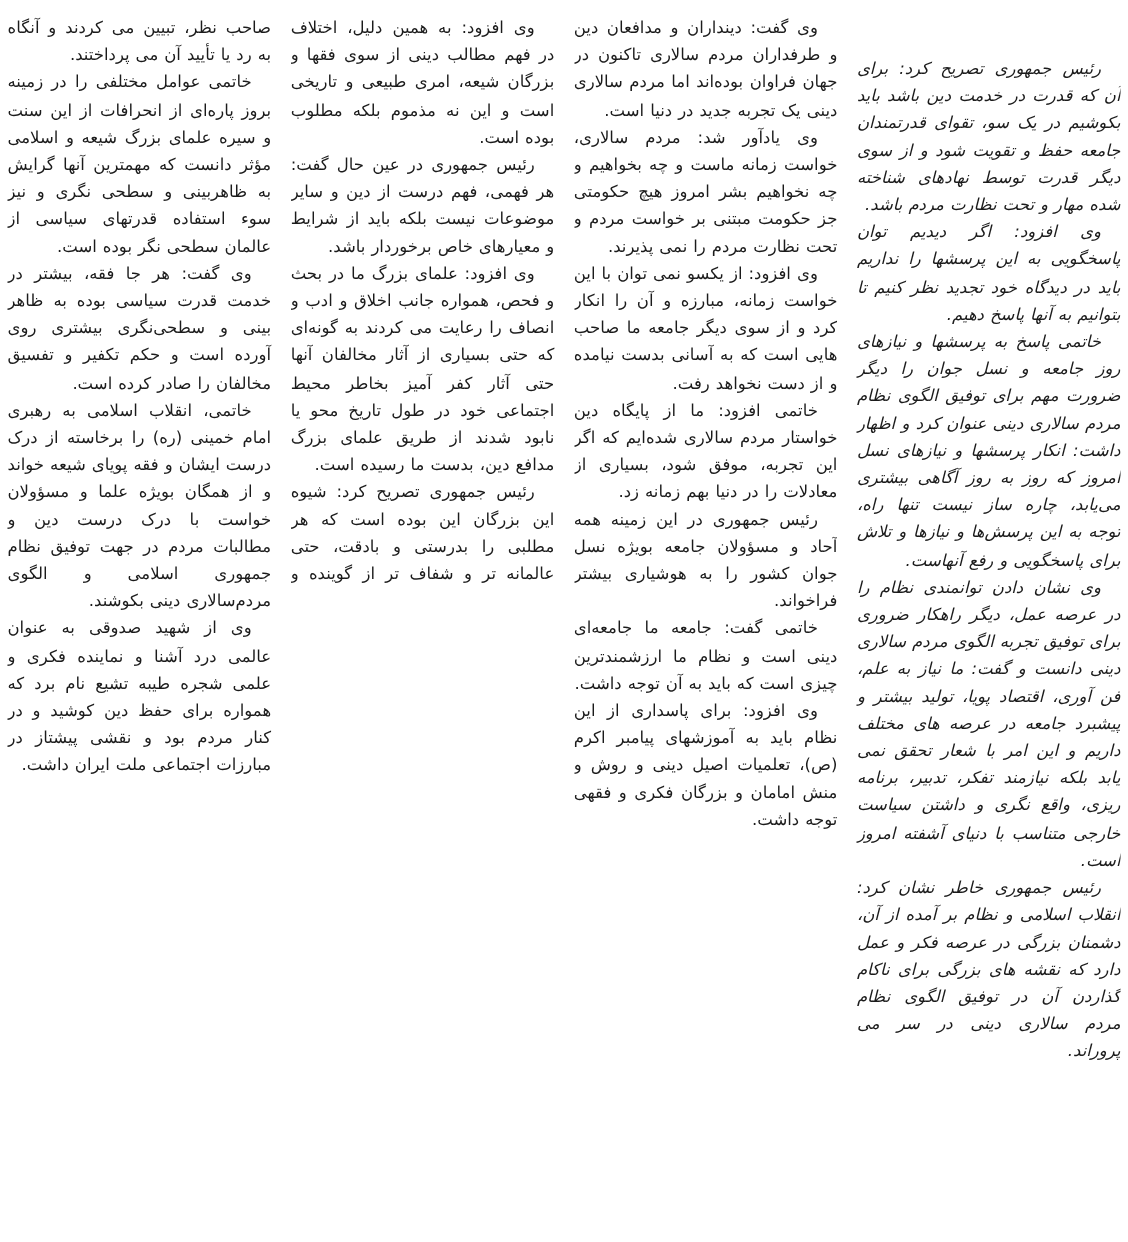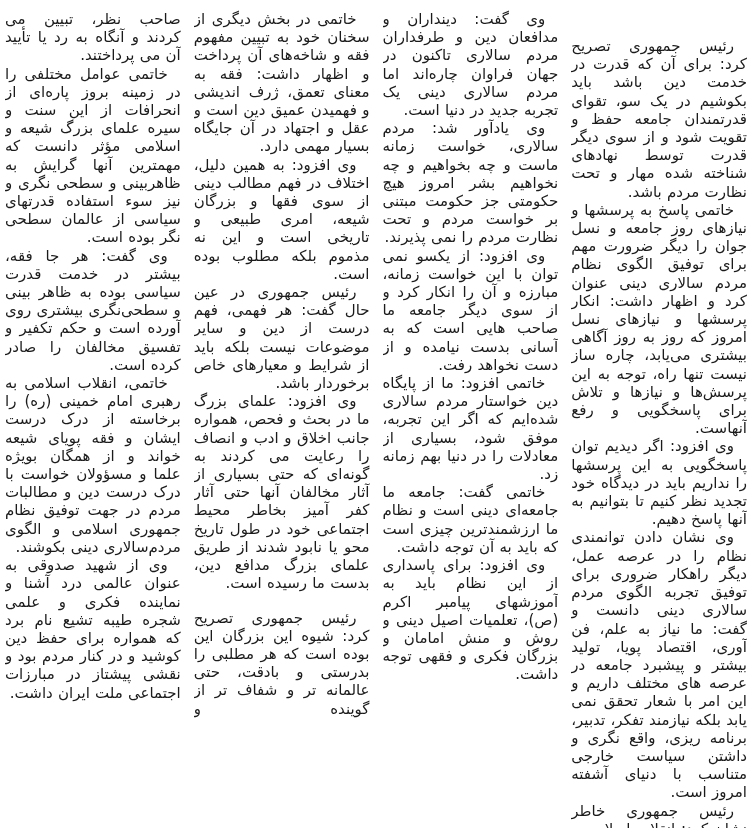--- a/index.html
+++ b/index.html
@@ -23,60 +23,60 @@
     background: #ffffff;
   }
   .col {
     flex: 1 1 0;
     min-width: 0;
     overflow: hidden;
     direction: rtl;
   }
   .col.offset-top {
     padding-top: 27px;       
+    font-style: italic;
   }
   p.para {
     margin: 0;
     font-family: "DejaVu Sans", sans-serif;
-    font-size: 15px;
+    font-size: 11px;
     line-height: 18.2px;
     color: #1b1b1b;
     text-align: justify;
     text-indent: 13px;       
     word-spacing: 0.5px;
   }
   p.para.no-indent {
     text-indent: 0;          
   }
   p.para.cont {
     text-align-last: justify; 
-    margin-top: 16px;
   }
 </style>
 </head>
 <body>
 
 <main class="page" dir="rtl">
   <section class="col offset-top">
       <p class="para">رئیس جمهوری تصریح کرد: برای آن که قدرت در خدمت دین باشد باید بکوشیم در یک سو، تقوای قدرتمندان جامعه حفظ و تقویت شود و از سوی دیگر قدرت توسط نهادهای شناخته شده مهار و تحت نظارت مردم باشد.</p>
+      <p class="para">وی افزود: اگر دیدیم توان پاسخگویی به این پرسشها را نداریم باید در دیدگاه خود تجدید نظر کنیم تا بتوانیم به آنها پاسخ دهیم.</p>
       <p class="para">خاتمی پاسخ به پرسشها و نیازهای روز جامعه و نسل جوان را دیگر ضرورت مهم برای توفیق الگوی نظام مردم سالاری دینی عنوان کرد و اظهار داشت: انکار پرسشها و نیازهای نسل امروز که روز به روز آگاهی بیشتری می‌یابد، چاره ساز نیست تنها راه، توجه به این پرسش‌ها و نیازها و تلاش برای پاسخگویی و رفع آنهاست.</p>
-      <p class="para">وی افزود: اگر دیدیم توان پاسخگویی به این پرسشها را نداریم باید در دیدگاه خود تجدید نظر کنیم تا بتوانیم به آنها پاسخ دهیم.</p>
       <p class="para">وی نشان دادن توانمندی نظام را در عرصه عمل، دیگر راهکار ضروری برای توفیق تجربه الگوی مردم سالاری دینی دانست و گفت: ما نیاز به علم، فن آوری، اقتصاد پویا، تولید بیشتر و پیشبرد جامعه در عرصه های مختلف داریم و این امر با شعار تحقق نمی یابد بلکه نیازمند تفکر، تدبیر، برنامه ریزی، واقع نگری و داشتن سیاست خارجی متناسب با دنیای آشفته امروز است.</p>
       <p class="para">رئیس جمهوری خاطر نشان کرد: انقلاب اسلامی و نظام بر آمده از آن، دشمنان بزرگی در عرصه فکر و عمل دارد که نقشه های بزرگی برای ناکام گذاردن آن در توفیق الگوی نظام مردم سالاری دینی در سر می پروراند.</p>
     </section>
   <section class="col">
-      <p class="para">وی گفت: دینداران و مدافعان دین و طرفداران مردم سالاری تاکنون در جهان فراوان چاره‌اند اما مردم سالاری دینی یک تجربه جدید در دنیا است.</p>
+      <p class="para">وی گفت: دینداران و مدافعان دین و طرفداران مردم سالاری تاکنون در جهان فراوان بوده‌اند اما مردم سالاری دینی یک تجربه جدید در دنیا است.</p>
       <p class="para">وی یادآور شد: مردم سالاری، خواست زمانه ماست و چه بخواهیم و چه نخواهیم بشر امروز هیچ حکومتی جز حکومت مبتنی بر خواست مردم و تحت نظارت مردم را نمی پذیرند.</p>
       <p class="para">وی افزود: از یکسو نمی توان با این خواست زمانه، مبارزه و آن را انکار کرد و از سوی دیگر جامعه ما صاحب هایی است که به آسانی بدست نیامده و از دست نخواهد رفت.</p>
       <p class="para">خاتمی افزود: ما از پایگاه دین خواستار مردم سالاری شده‌ایم که اگر این تجربه، موفق شود، بسیاری از معادلات را در دنیا بهم زمانه زد.</p>
+      <p class="para">رئیس جمهوری در این زمینه همه آحاد و مسؤولان جامعه بویژه نسل جوان کشور را به هوشیاری بیشتر فراخواند.</p>
       <p class="para">خاتمی گفت: جامعه ما جامعه‌ای دینی است و نظام ما ارزشمندترین چیزی است که باید به آن توجه داشت.</p>
       <p class="para">وی افزود: برای پاسداری از این نظام باید به آموزشهای پیامبر اکرم (ص)، تعلمیات اصیل دینی و روش و منش امامان و بزرگان فکری و فقهی توجه داشت.</p>
     </section>
   <section class="col">
-      <p class="para">خاتمی در بخش دیگری از سخنان خود به تبیین مفهوم فقه و شاخه‌های آن پرداخت و اظهار داشت: فقه به معنای تعمق، ژرف اندیشی و فهمیدن عمیق دین است و عقل و اجتهاد در آن جایگاه بسیار مهمی دارد.</p>
       <p class="para">وی افزود: به همین دلیل، اختلاف در فهم مطالب دینی از سوی فقها و بزرگان شیعه، امری طبیعی و تاریخی است و این نه مذموم بلکه مطلوب بوده است.</p>
       <p class="para">رئیس جمهوری در عین حال گفت: هر فهمی، فهم درست از دین و سایر موضوعات نیست بلکه باید از شرایط و معیارهای خاص برخوردار باشد.</p>
       <p class="para">وی افزود: علمای بزرگ ما در بحث و فحص، همواره جانب اخلاق و ادب و انصاف را رعایت می کردند به گونه‌ای که حتی بسیاری از آثار مخالفان آنها حتی آثار کفر آمیز بخاطر محیط اجتماعی خود در طول تاریخ محو یا نابود شدند از طریق علمای بزرگ مدافع دین، بدست ما رسیده است.</p>
       <p class="para cont">رئیس جمهوری تصریح کرد: شیوه این بزرگان این بوده است که هر مطلبی را بدرستی و بادقت، حتی عالمانه تر و شفاف تر از گوینده و</p>
     </section>
   <section class="col">
       <p class="para no-indent">صاحب نظر، تبیین می کردند و آنگاه به رد یا تأیید آن می پرداختند.</p>
       <p class="para">خاتمی عوامل مختلفی را در زمینه بروز پاره‌ای از انحرافات از این سنت و سیره علمای بزرگ شیعه و اسلامی مؤثر دانست که مهمترین آنها گرایش به ظاهربینی و سطحی نگری و نیز سوء استفاده قدرتهای سیاسی از عالمان سطحی نگر بوده است.</p>
       <p class="para">وی گفت: هر جا فقه، بیشتر در خدمت قدرت سیاسی بوده به ظاهر بینی و سطحی‌نگری بیشتری روی آورده است و حکم تکفیر و تفسیق مخالفان را صادر کرده است.</p>
       <p class="para">خاتمی، انقلاب اسلامی به رهبری امام خمینی (ره) را برخاسته از درک درست ایشان و فقه پویای شیعه خواند و از همگان بویژه علما و مسؤولان خواست با درک درست دین و مطالبات مردم در جهت توفیق نظام جمهوری اسلامی و الگوی مردم‌سالاری دینی بکوشند.</p>

